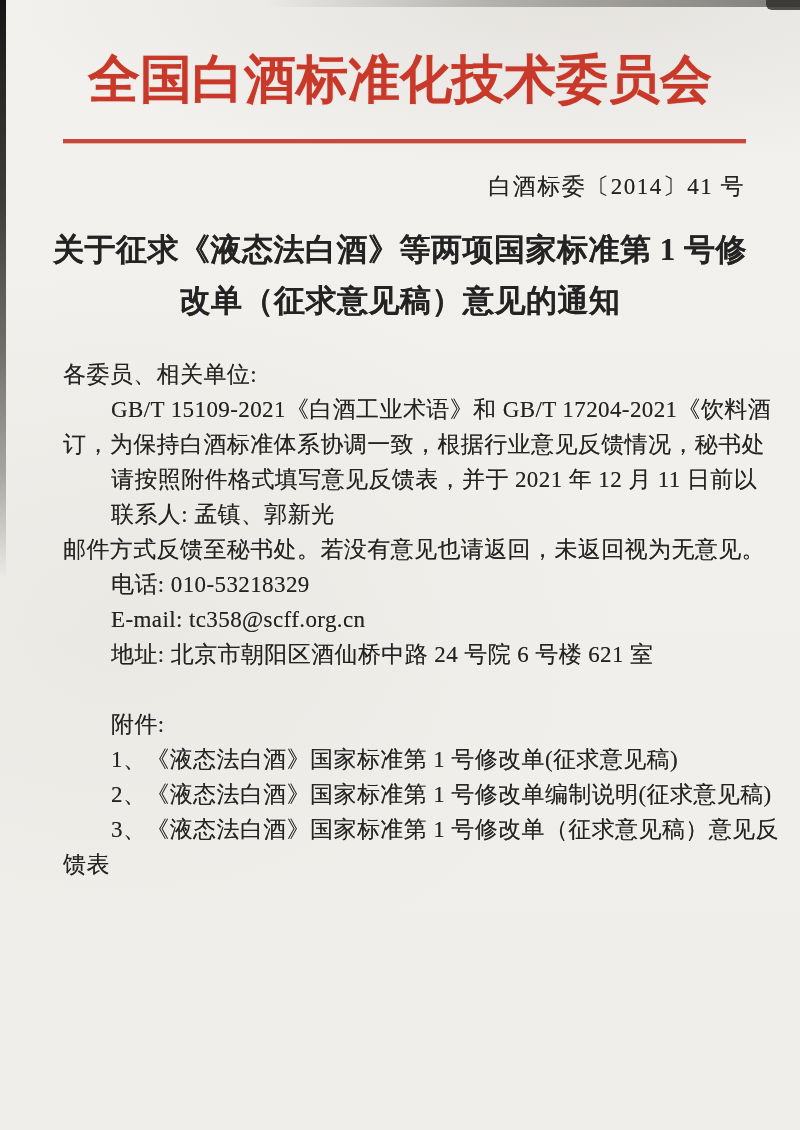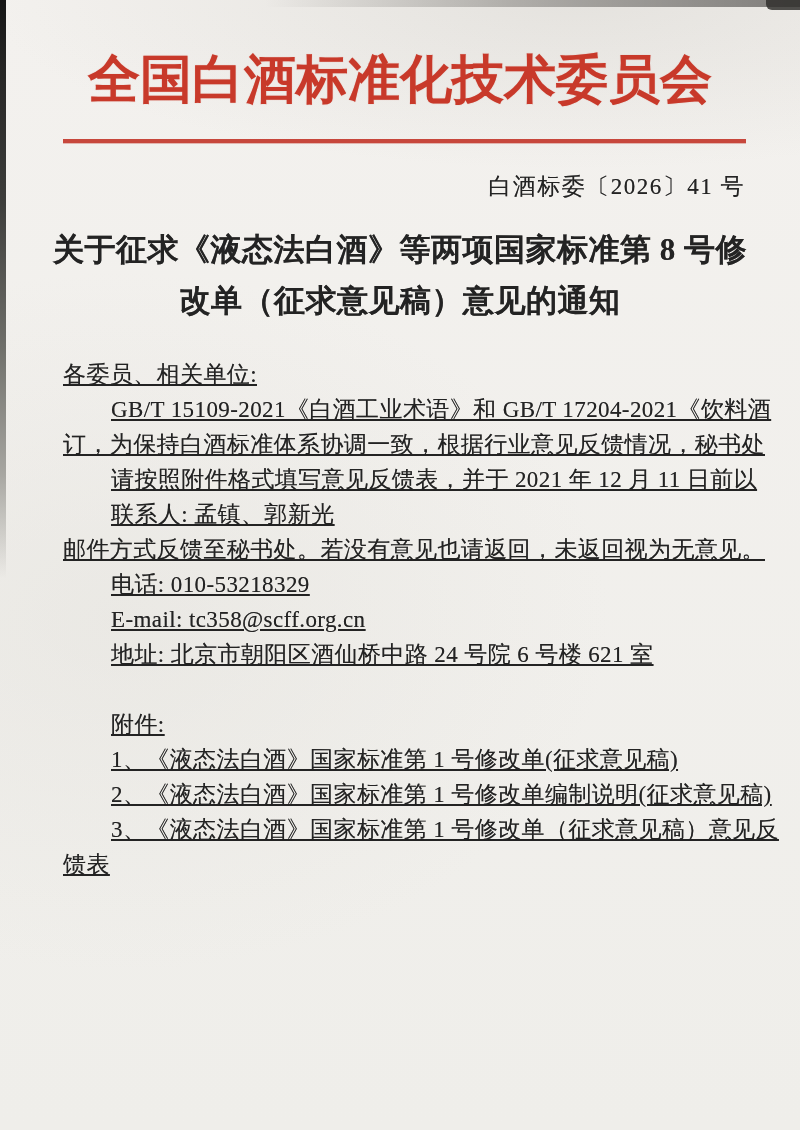--- a/index.html
+++ b/index.html
@@ -52,40 +52,40 @@
     position:absolute;top:224px;left:30px;right:30px;
     text-align:center;font-weight:bold;
     font-size:31px;line-height:51px;letter-spacing:.5px;
     text-shadow:0 0 .6px rgba(20,20,20,.6);
   }
   .doc-body{
     position:absolute;top:357px;left:63px;width:692px;
     font-size:23px;line-height:35px;letter-spacing:.4px;
     text-shadow:0 0 .5px rgba(35,35,35,.5);
   }
-  .ln{height:35px;white-space:nowrap;text-decoration:underline;}
+  .ln{height:35px;white-space:nowrap;}
   .ind{text-indent:48px;}
 </style>
 </head>
 <body>
 
 <div class="page">
 
   <div class="edge-left"></div>
   <div class="edge-top"></div>
   <div class="edge-corner"></div>
 
   <h1 class="org">全国白酒标准化技术委员会</h1>
 
   <div class="rule"></div>
 
-  <div class="docnum">白酒标委〔2026〕41 号</div>
+  <div class="docnum">白酒标委〔2014〕41 号</div>
 
   <div class="title">
-    <div>关于征求《液态法白酒》等两项国家标准第 8 号修</div>
+    <div>关于征求《液态法白酒》等两项国家标准第 1 号修</div>
     <div>改单（征求意见稿）意见的通知</div>
   </div>
 
   <div class="doc-body">
     <div class="ln">各委员、相关单位:</div>
     <div class="ln ind">GB/T 15109-2021《白酒工业术语》和 GB/T 17204-2021《饮料酒</div>
     <div class="ln">订，为保持白酒标准体系协调一致，根据行业意见反馈情况，秘书处</div>
     <div class="ln ind">请按照附件格式填写意见反馈表，并于 2021 年 12 月 11 日前以</div>
     <div class="ln ind">联系人: 孟镇、郭新光</div>
     <div class="ln">邮件方式反馈至秘书处。若没有意见也请返回，未返回视为无意见。</div>

